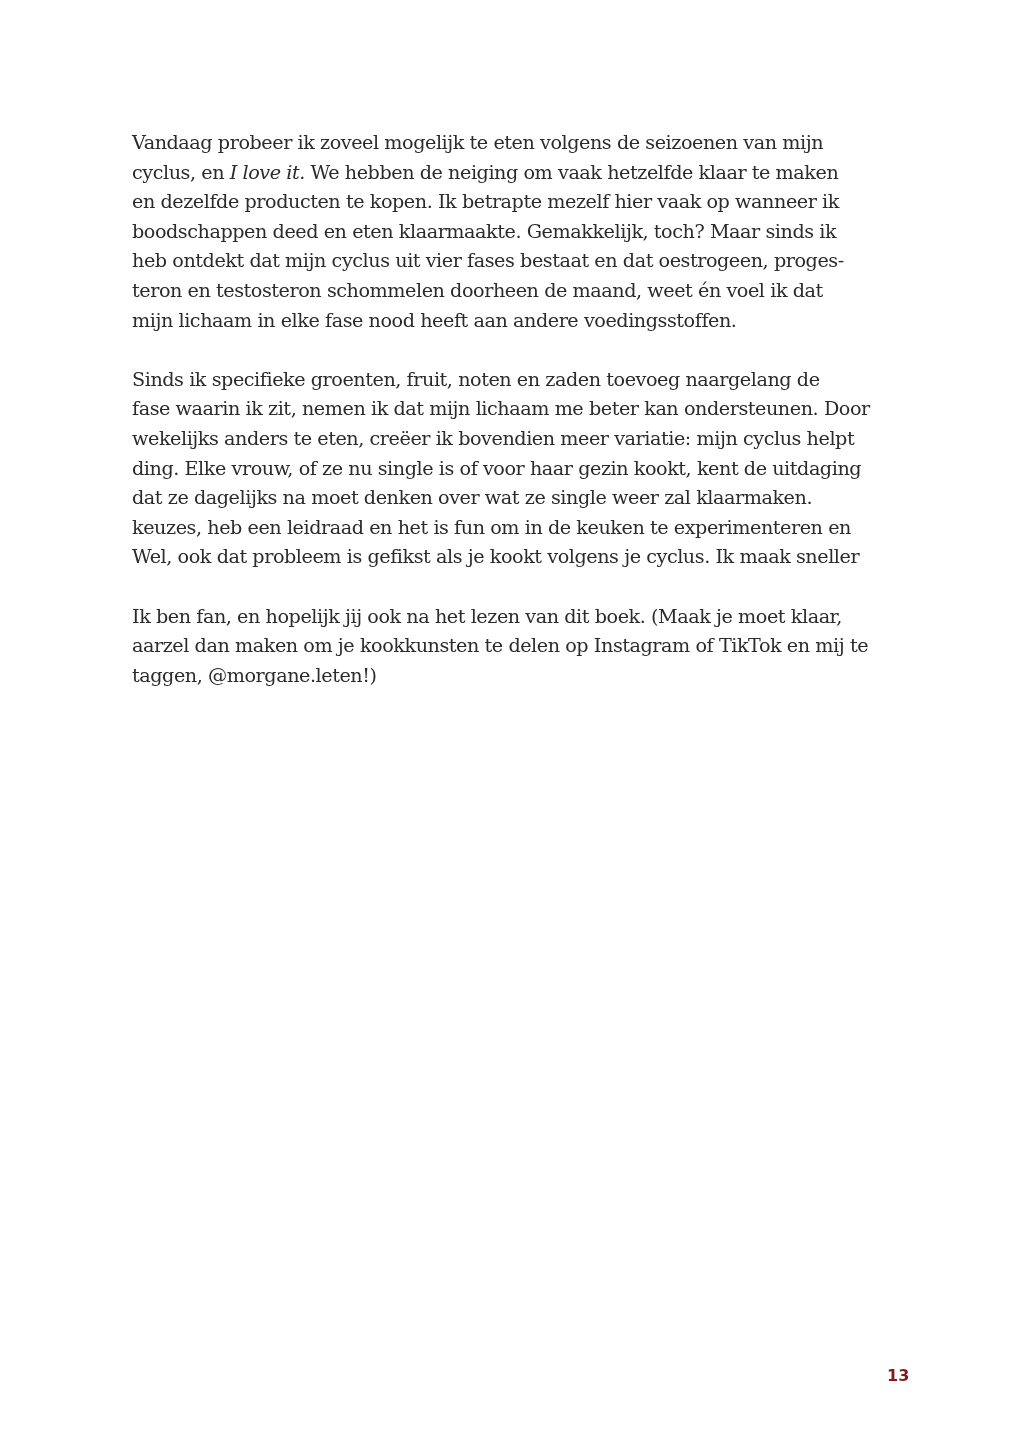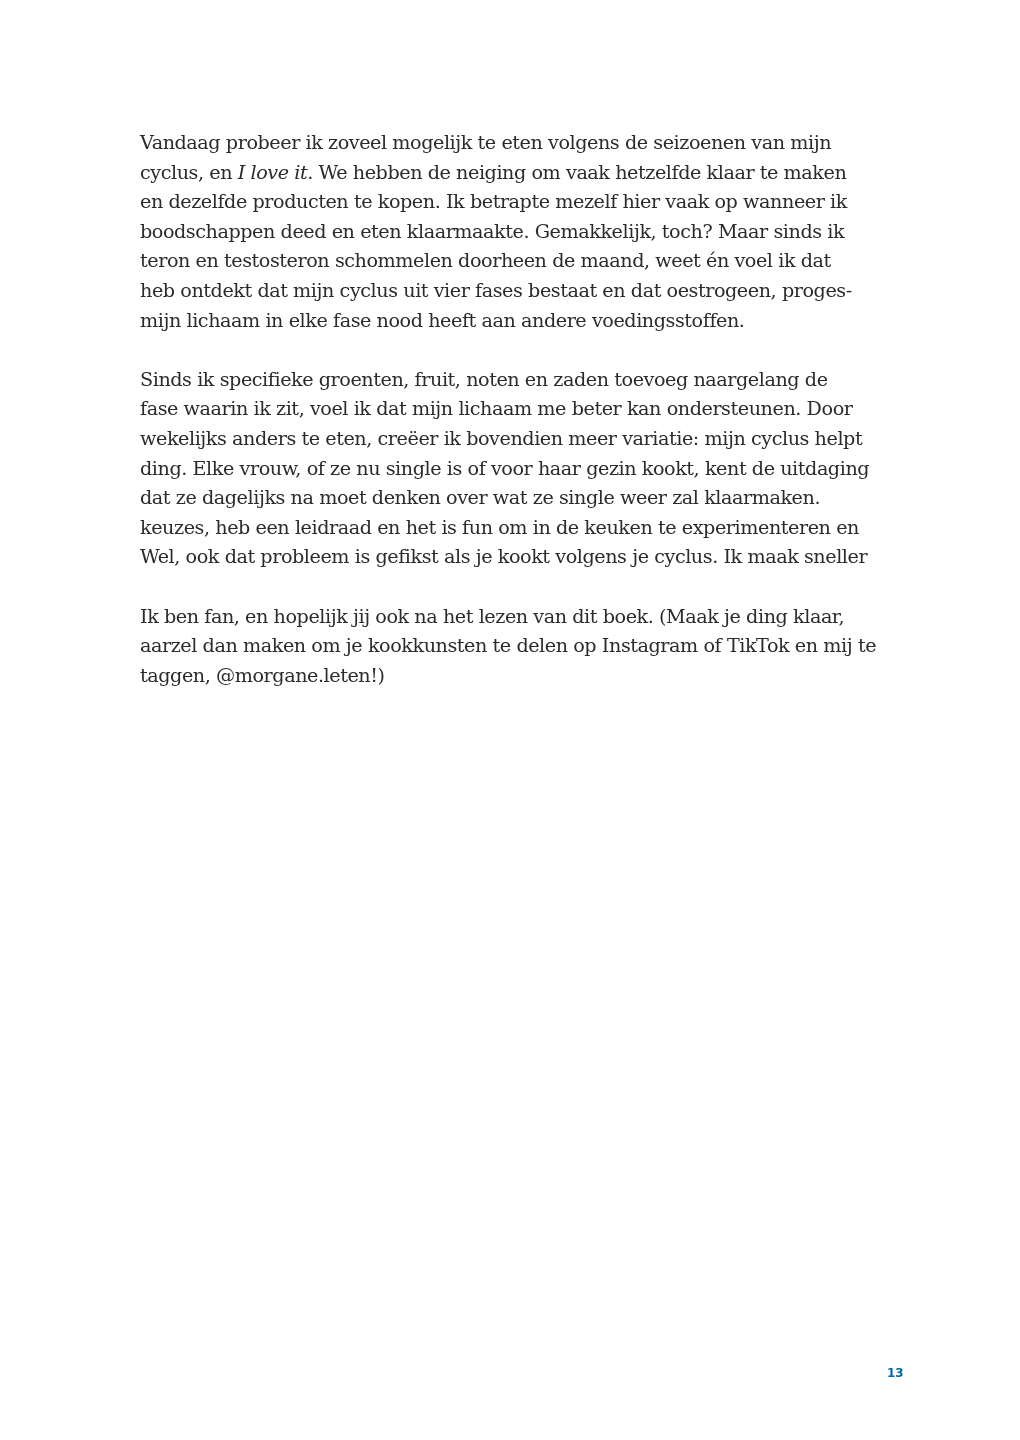--- a/index.html
+++ b/index.html
@@ -30,63 +30,62 @@
       line-height: 29.6px;
       color: #2b2b2b;
       letter-spacing: -0.45px;
     }
     .para {
       margin: 0 0 29.6px 0;
     }
     .line {
       display: block;
       white-space: nowrap;
-      margin-left: 8px;
     }
     .line em {
       font-style: italic;
     }
     .page-number {
       position: absolute;
       left: 887px;
       top: 1366px;
       font-family: "DejaVu Sans", "Liberation Sans", sans-serif;
       font-weight: bold;
-      font-size: 12px;
-      color: #0369a1;
+      font-size: 16px;
+      color: #7f1d1d;
     }
   </style>
 </head>
 <body>
 
 <div class="page">
   <div class="text-body">
 
     <p class="para">
       <span class="line">Vandaag probeer ik zoveel mogelijk te eten volgens de seizoenen van mijn</span>
       <span class="line"><span>cyclus, en </span><em>I love it</em><span>. We hebben de neiging om vaak hetzelfde klaar te maken</span></span>
       <span class="line">en dezelfde producten te kopen. Ik betrapte mezelf hier vaak op wanneer ik</span>
       <span class="line">boodschappen deed en eten klaarmaakte. Gemakkelijk, toch? Maar sinds ik</span>
+      <span class="line">heb ontdekt dat mijn cyclus uit vier fases bestaat en dat oestrogeen, proges-</span>
       <span class="line">teron en testosteron schommelen doorheen de maand, weet én voel ik dat</span>
-      <span class="line">heb ontdekt dat mijn cyclus uit vier fases bestaat en dat oestrogeen, proges-</span>
       <span class="line">mijn lichaam in elke fase nood heeft aan andere voedingsstoffen.</span>
     </p>
 
     <p class="para">
       <span class="line">Sinds ik specifieke groenten, fruit, noten en zaden toevoeg naargelang de</span>
-      <span class="line">fase waarin ik zit, voel ik dat mijn lichaam me beter kan ondersteunen. Door</span>
+      <span class="line">fase waarin ik zit, nemen ik dat mijn lichaam me beter kan ondersteunen. Door</span>
       <span class="line">wekelijks anders te eten, creëer ik bovendien meer variatie: mijn cyclus helpt</span>
       <span class="line">ding. Elke vrouw, of ze nu single is of voor haar gezin kookt, kent de uitdaging</span>
       <span class="line">dat ze dagelijks na moet denken over wat ze single weer zal klaarmaken.</span>
       <span class="line">keuzes, heb een leidraad en het is fun om in de keuken te experimenteren en</span>
       <span class="line">Wel, ook dat probleem is gefikst als je kookt volgens je cyclus. Ik maak sneller</span>
     </p>
 
     <p class="para">
-      <span class="line">Ik ben fan, en hopelijk jij ook na het lezen van dit boek. (Maak je ding klaar,</span>
+      <span class="line">Ik ben fan, en hopelijk jij ook na het lezen van dit boek. (Maak je moet klaar,</span>
       <span class="line">aarzel dan maken om je kookkunsten te delen op Instagram of TikTok en mij te</span>
       <span class="line">taggen, @morgane.leten!)</span>
     </p>
 
   </div>
 
   <div class="page-number">13</div>
 </div>
 
 </body></html>

